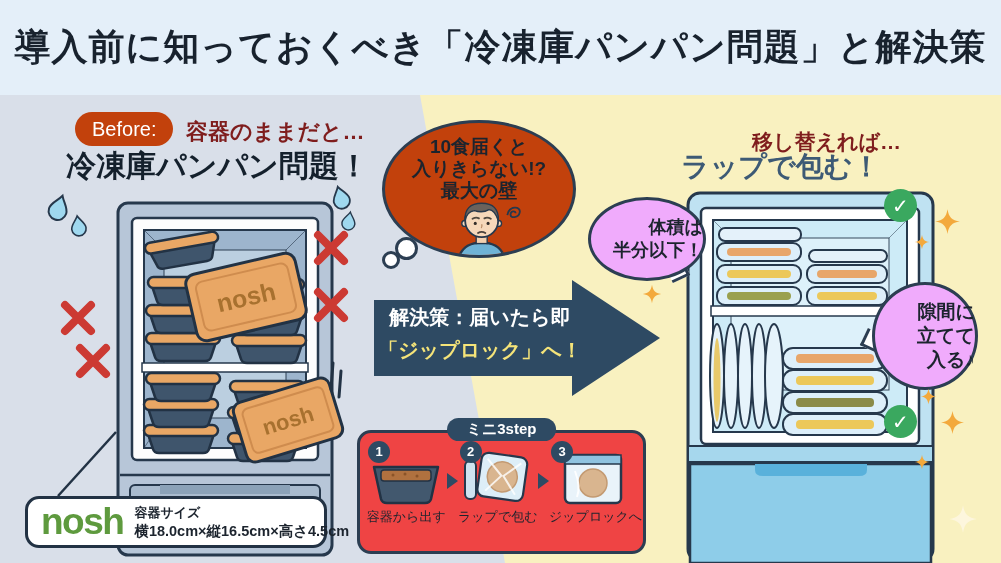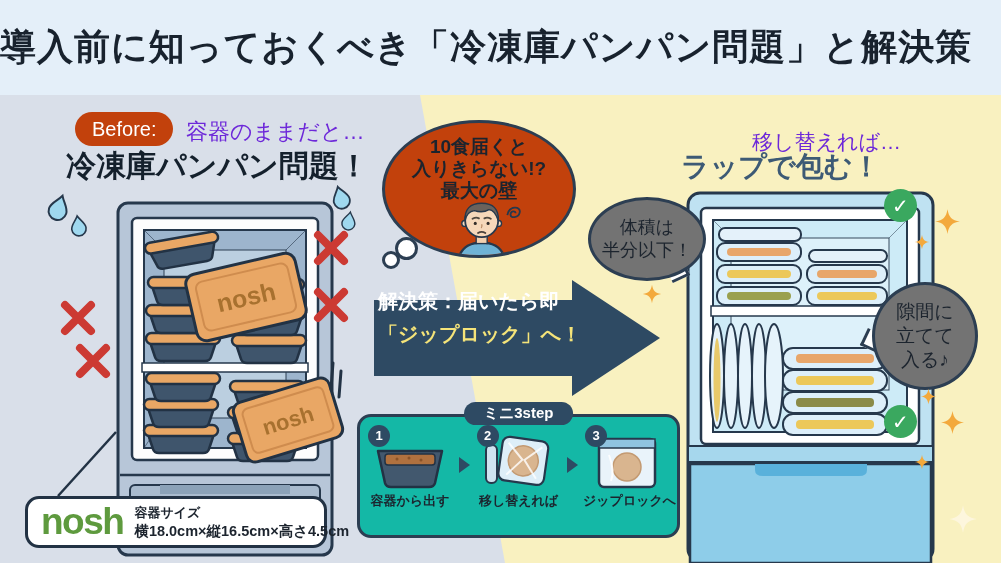--- a/index.html
+++ b/index.html
@@ -2,63 +2,63 @@
 <html><head>
 <meta charset="utf-8">
 <style>
   html,body{margin:0;padding:0;background:#fff}
   .stage{position:relative;width:1001px;height:563px;overflow:hidden;
     font-family:"Liberation Sans","DejaVu Sans",sans-serif;background:#f9f1c0}
   
   .panel-blue{position:absolute;top:95px;left:0;width:1001px;height:468px;background:#d9dfe9;
     clip-path:polygon(0 0,420px 0,505px 100%,0 100%);z-index:0}
   .banner{position:absolute;top:0;left:0;width:1001px;height:95px;background:#e4eff9;
-    display:flex;align-items:center;z-index:1}
+    display:flex;align-items:center;justify-content:center;z-index:1}
   .banner .t{font-size:36px;font-weight:800;color:#18222e;letter-spacing:1px;white-space:nowrap}
   
   .badge{position:absolute;background:#c2410c;color:#fff;font-weight:400;font-size:20px;
     padding:3px 17px;border-radius:19px;z-index:4;line-height:28px}
-  .intro{position:absolute;font-weight:400;color:#6d28d9;z-index:4;white-space:nowrap}
+  .intro{position:absolute;font-weight:700;color:#7f1d1d;z-index:4;white-space:nowrap}
   .heading{position:absolute;font-weight:800;z-index:4;white-space:nowrap}
   
   .illu{position:absolute;z-index:2}
   
   .tbubble{position:absolute;left:382px;top:120px;width:194px;height:138px;background:#c2410c;
     border:3.5px solid #2c3e52;border-radius:50%;text-align:center;box-sizing:border-box;
     padding-top:13px;overflow:hidden;z-index:4}
   .tbubble .l{font-size:19px;font-weight:800;color:#1c242e;line-height:22px;white-space:nowrap}
   .tdot{position:absolute;background:#fff;border:3px solid #2c3e52;border-radius:50%;z-index:4}
   
   .arrow-wrap{position:absolute;left:368px;top:276px;width:298px;height:126px;z-index:4}
-  .arrow-text{position:absolute;left:378px;top:285px;width:204px;text-align:left;z-index:5}
+  .arrow-text{position:absolute;left:378px;top:301px;width:204px;text-align:center;z-index:5}
   .arrow-text .a1{color:#fff;font-size:20px;font-weight:800;line-height:33px;white-space:nowrap}
   .arrow-text .a2{color:#f5e479;font-size:20px;font-weight:800;line-height:33px;white-space:nowrap}
   
-  .steps{position:absolute;left:357px;top:414px;width:323px;height:124px;background:#14b8a6;
+  .steps{position:absolute;left:357px;top:430px;width:289px;height:124px;background:#ef4444;
     border:3.5px solid #2c3e52;border-radius:14px;box-sizing:border-box;z-index:4}
   .steps-header{position:absolute;left:50%;top:-15px;transform:translateX(-50%);background:#2e4a63;
     color:#fff;font-size:15px;font-weight:800;padding:2px 20px;border-radius:15px;white-space:nowrap}
   .steps-row{display:flex;justify-content:space-between;align-items:flex-end;padding:16px 6px 6px}
   .step{position:relative;width:88px;text-align:center}
   .step-num{position:absolute;left:2px;top:-8px;width:22px;height:22px;border-radius:50%;
     background:#2e4a63;color:#fff;font-size:13px;font-weight:800;line-height:22px;text-align:center}
   .step-icon{height:56px;display:flex;align-items:flex-end;justify-content:center}
-  .step-label{font-size:13px;font-weight:700;color:#1c242e;margin-top:3px;white-space:nowrap}
+  .step-label{font-size:13px;font-weight:400;color:#1c242e;margin-top:3px;white-space:nowrap}
   .step-sep{width:0;height:0;border-left:11px solid #2e4a63;border-top:8px solid transparent;
     border-bottom:8px solid transparent;align-self:center;margin-bottom:14px}
   
   .noshbox{position:absolute;left:25px;top:496px;width:302px;height:52px;background:#fff;
     border:3px solid #223244;border-radius:14px;display:flex;align-items:center;gap:11px;
     padding:0 13px;box-sizing:border-box;z-index:4}
   .nosh-logo{font-size:37px;font-weight:700;color:#5e9a3e;letter-spacing:-1.5px;line-height:0.9}
   .nosh-col .lab{font-size:13px;font-weight:800;color:#1c242e;white-space:nowrap}
   .nosh-col .val{font-size:14.5px;font-weight:800;color:#1c242e;white-space:nowrap}
   
-  .sbubble{position:absolute;background:#737373;border:3.5px solid #2c3e52;border-radius:50%;
-    text-align:center;box-sizing:border-box;z-index:4;color:#1c242e;font-weight:400}
+  .sbubble{position:absolute;background:#f0abfc;border:3.5px solid #2c3e52;border-radius:50%;
+    text-align:right;box-sizing:border-box;z-index:4;color:#1c242e;font-weight:700}
   .sb1{left:588px;top:197px;width:118px;height:84px;padding-top:16px;font-size:18px;line-height:23px}
   .sb2{left:872px;top:282px;width:106px;height:108px;padding-top:15px;font-size:19px;line-height:24px}
   .tail{position:absolute;background:#fff;z-index:3}
   .sb1-tail{left:668px;top:261px;width:16px;height:16px;border-right:3.5px solid #2c3e52;
     border-bottom:3.5px solid #2c3e52;transform:rotate(-25deg)}
   .sb2-tail{left:863px;top:331px;width:16px;height:16px;border-left:3.5px solid #2c3e52;
     border-bottom:3.5px solid #2c3e52;transform:rotate(25deg)}
   
   .check{position:absolute;width:33px;height:33px;border-radius:50%;background:#3aa85f;color:#fff;
     font-size:20px;font-weight:800;display:flex;align-items:center;justify-content:center;z-index:5}
@@ -219,21 +219,21 @@
         <div class="step-icon">
           <svg width="70" height="56" viewBox="0 0 70 56">
             <rect x="2" y="12" width="11" height="38" rx="5" fill="#cfe3f0" stroke="#26384c" stroke-width="2"></rect>
             <g transform="rotate(8,40,30)">
               <rect x="16" y="6" width="46" height="44" rx="7" fill="#ddeef8" stroke="#26384c" stroke-width="2.2"></rect>
               <circle cx="39" cy="28" r="15" fill="#d9b58f" stroke="#c39a72" stroke-width="1.5"></circle>
               <path d="M22,12 L38,27 L24,44 M56,12 L40,27 L54,44" stroke="#ffffff" stroke-width="2" fill="none" opacity="0.8"></path>
             </g>
           </svg>
         </div>
-        <div class="step-label">移し替えれば</div>
+        <div class="step-label">ラップで包む</div>
       </div>
       <div class="step-sep"></div>
       <div class="step">
         <div class="step-num">3</div>
         <div class="step-icon">
           <svg width="64" height="54" viewBox="0 0 64 54">
             <rect x="4" y="4" width="56" height="48" rx="5" fill="#e9f3fa" stroke="#26384c" stroke-width="2.5"></rect>
             <rect x="4" y="4" width="56" height="9" fill="#8fc3e0" stroke="#26384c" stroke-width="1.5"></rect>
             <circle cx="32" cy="32" r="14" fill="#d9b58f" stroke="#c39a72" stroke-width="1.5"></circle>
             <path d="M14,20 Q20,36 16,46" stroke="#ffffff" stroke-width="2" fill="none" opacity="0.9"></path>

